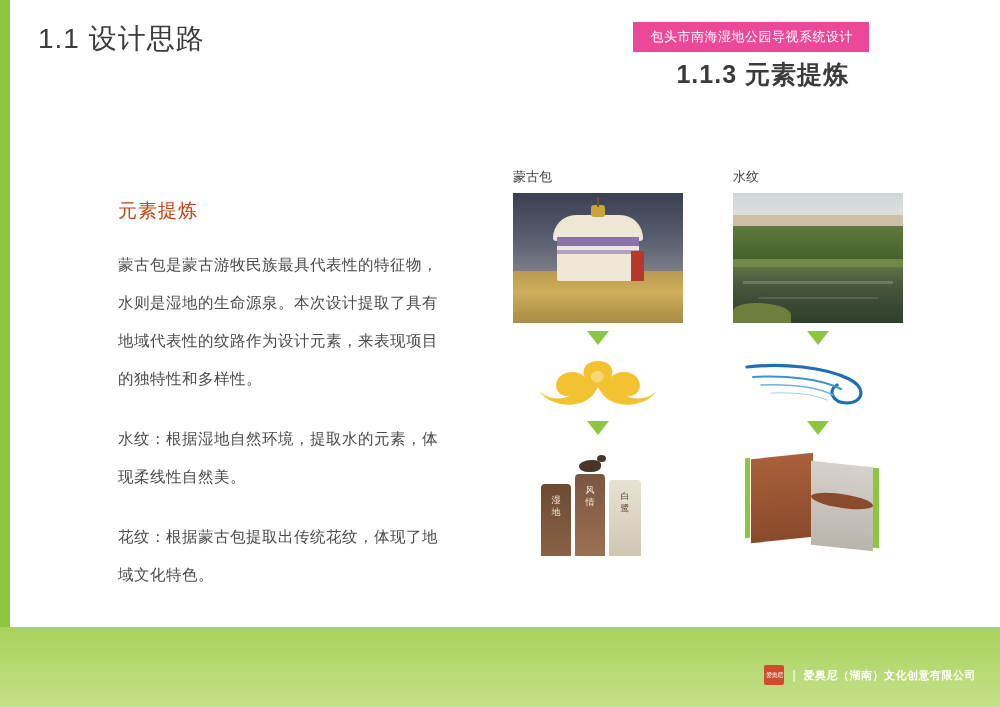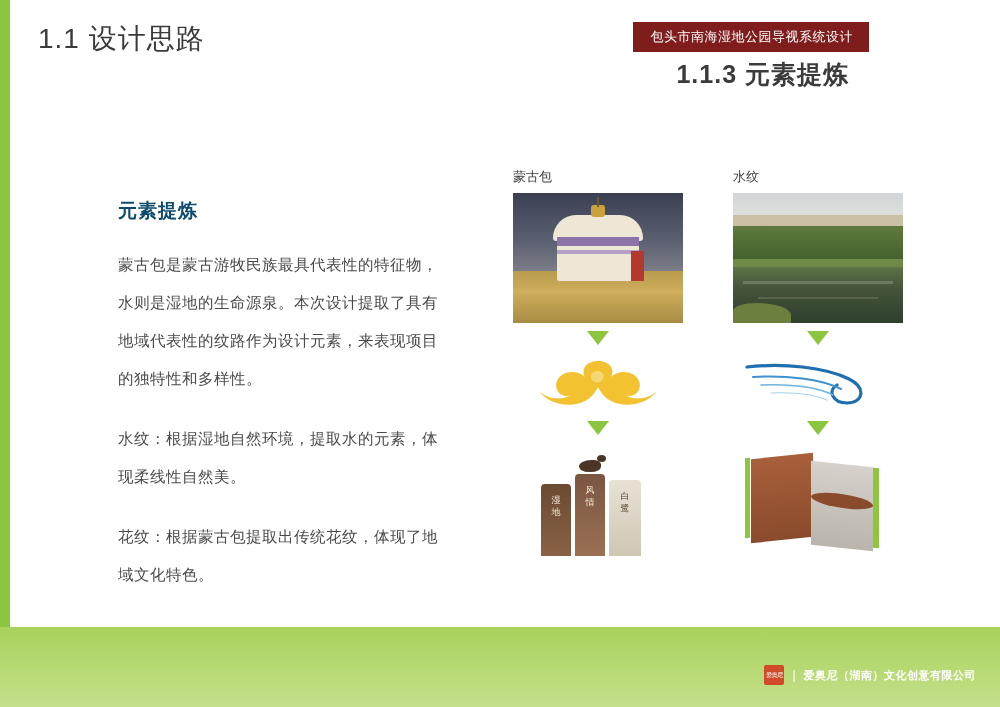--- a/index.html
+++ b/index.html
@@ -33,21 +33,21 @@
     left: 38px; top: 20px;
     font-size: 28px;
     color: #3b3b3b;
     letter-spacing: 1px;
     font-weight: 400;
   }
   
   .header-tag {
     position: absolute;
     right: 0; top: 22px;
-    background: #7f1d1d;
+    background: #ec4899;
     color: #ffffff;
     font-size: 13px;
     padding: 6px 16px 6px 18px;
     letter-spacing: 0.5px;
     white-space: nowrap;
   }
   .section-title {
     position: absolute;
     right: 20px; top: 58px;
     font-size: 25px;
@@ -57,22 +57,22 @@
   }
   
   .text-col {
     position: absolute;
     left: 118px; top: 198px;
     width: 320px;
   }
   .text-col h3 {
     margin: 0 0 22px 0;
     font-size: 19px;
-    color: #0c4a6e;
-    font-weight: 700;
+    color: #c2410c;
+    font-weight: 400;
     letter-spacing: 1px;
   }
   .text-col p {
     margin: 0 0 22px 0;
     font-size: 15.5px;
     line-height: 38px;
     color: #4a4a4a;
     letter-spacing: 0.5px;
     text-align: justify;
   }

